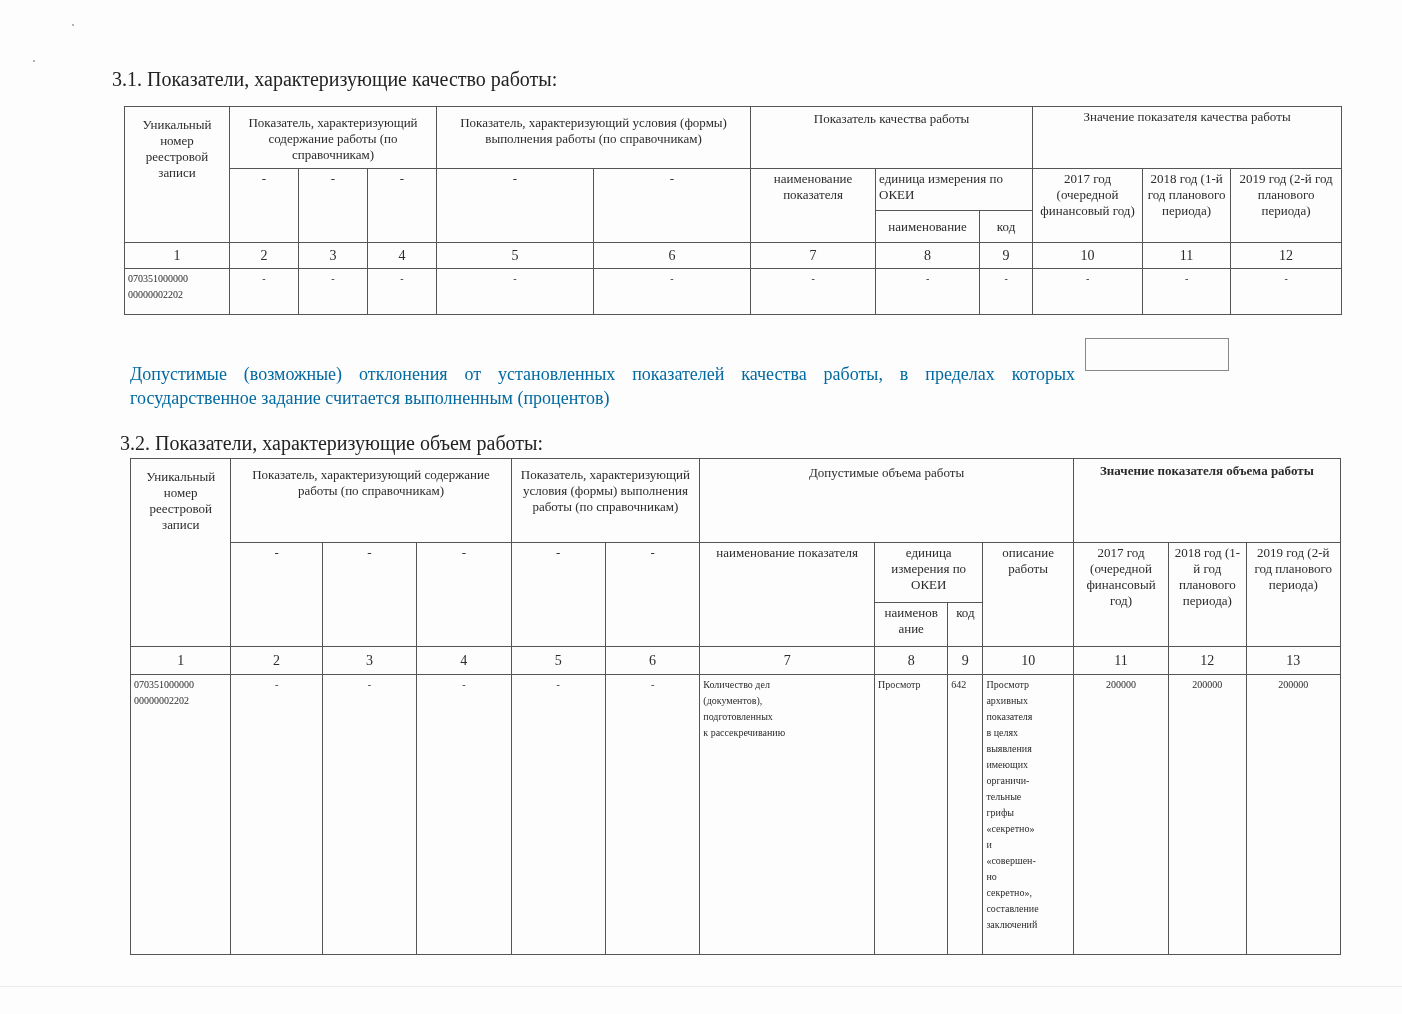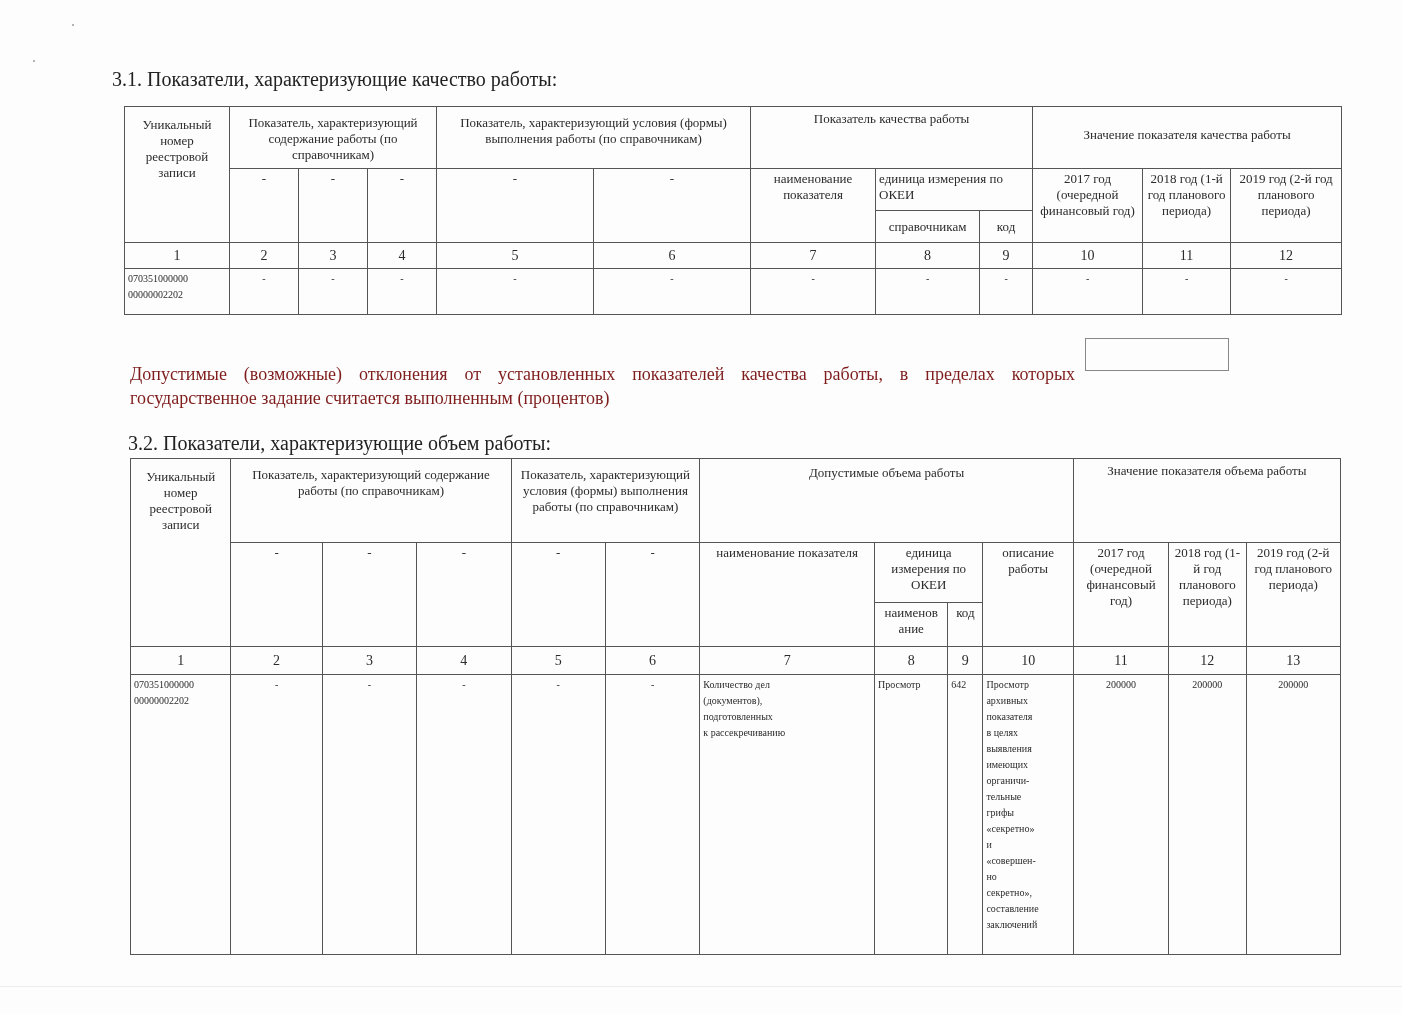--- a/index.html
+++ b/index.html
@@ -55,21 +55,21 @@
     table.grid td.val { font-size: 10px; }
     .deviation {
       position: absolute;
       left: 130px;
       top: 362px;
       width: 945px;
       font-size: 18px;
       line-height: 24px;
       text-align: justify;
       text-align-last: left;
-      color: #7f1d1d;
+      color: #0369a1;
     }
     .deviation-box {
       position: absolute;
       left: 1085px;
       top: 338px;
       width: 142px;
       height: 31px;
       border: 1px solid #888;
       background: transparent;
     }
@@ -98,36 +98,36 @@
     <col style="width:110px">
     <col style="width:88px">
     <col style="width:111px">
   </colgroup>
   <tbody>
       <tr style="height:62px;">
     <td rowspan="3" style="padding-top:10px;">Уникальный номер реестровой записи</td>
     <td colspan="3" style="padding-top:8px;">Показатель, характеризующий содержание работы (по справочникам)</td>
     <td colspan="2" style="padding-top:8px;">Показатель, характеризующий условия (формы) выполнения работы (по справочникам)</td>
     <td colspan="3" style="padding-top:4px;">Показатель качества работы</td>
-    <td colspan="3" style="padding-top:20px;">Значение показателя качества работы</td>
+    <td colspan="3" style="padding-top:2px;">Значение показателя качества работы</td>
   </tr>
   <tr style="height:42px;">
     <td rowspan="2">-</td>
     <td rowspan="2">-</td>
     <td rowspan="2">-</td>
     <td rowspan="2">-</td>
     <td rowspan="2">-</td>
     <td rowspan="2">наименование показателя</td>
     <td colspan="2" class="left">единица измерения по ОКЕИ</td>
     <td rowspan="2">2017 год (очередной финансовый год)</td>
     <td rowspan="2">2018 год (1-й год планового периода)</td>
     <td rowspan="2">2019 год (2-й год планового периода)</td>
   </tr>
   <tr style="height:32px;">
-    <td style="vertical-align:middle;">справочникам</td>
+    <td style="vertical-align:middle;">наименование</td>
     <td style="vertical-align:middle;">код</td>
   </tr>
   <tr style="height:26px;">
     <td class="num">1</td>
     <td class="num">2</td>
     <td class="num">3</td>
     <td class="num">4</td>
     <td class="num">5</td>
     <td class="num">6</td>
     <td class="num">7</td>
@@ -151,21 +151,21 @@
     <td class="val">-</td>
     <td class="val">-</td>
     <td class="val">-</td>
   </tr>
 </tbody>
   </table>
 
 <div class="deviation">Допустимые (возможные) отклонения от установленных показателей качества работы, в пределах которых государственное задание считается выполненным (процентов)</div>
 <div class="deviation-box"></div>
 
-<div class="section-title" style="left:128px;top:432px;">3.2. Показатели, характеризующие объем работы:</div>
+<div class="section-title" style="left:120px;top:432px;">3.2. Показатели, характеризующие объем работы:</div>
 
 <table class="grid" style="left:130px;top:458px;width:1211px;">
   <colgroup>
     <col style="width:100px">
     <col style="width:91px">
     <col style="width:94px">
     <col style="width:94px">
     <col style="width:94px">
     <col style="width:94px">
     <col style="width:174px">
@@ -175,21 +175,21 @@
     <col style="width:95px">
     <col style="width:77px">
     <col style="width:94px">
   </colgroup>
   <tbody>
       <tr style="height:84px;">
     <td rowspan="3" style="padding-top:10px;">Уникальный номер реестровой записи</td>
     <td colspan="3" style="padding-top:8px;">Показатель, характеризующий содержание работы  (по справочникам)</td>
     <td colspan="2" style="padding-top:8px;">Показатель, характеризующий условия (формы) выполнения работы (по справочникам)</td>
     <td colspan="4" style="padding-top:6px;">Допустимые объема работы</td>
-    <td colspan="3" style="padding-top:4px;">Значение показателя объема работы</td>
+    <td colspan="3" style="padding-top:4px;font-weight:bold;">Значение показателя объема работы</td>
   </tr>
   <tr style="height:60px;">
     <td rowspan="2">-</td>
     <td rowspan="2">-</td>
     <td rowspan="2">-</td>
     <td rowspan="2">-</td>
     <td rowspan="2">-</td>
     <td rowspan="2">наименование показателя</td>
     <td colspan="2">единица измерения по ОКЕИ</td>
     <td rowspan="2">описание работы</td>

